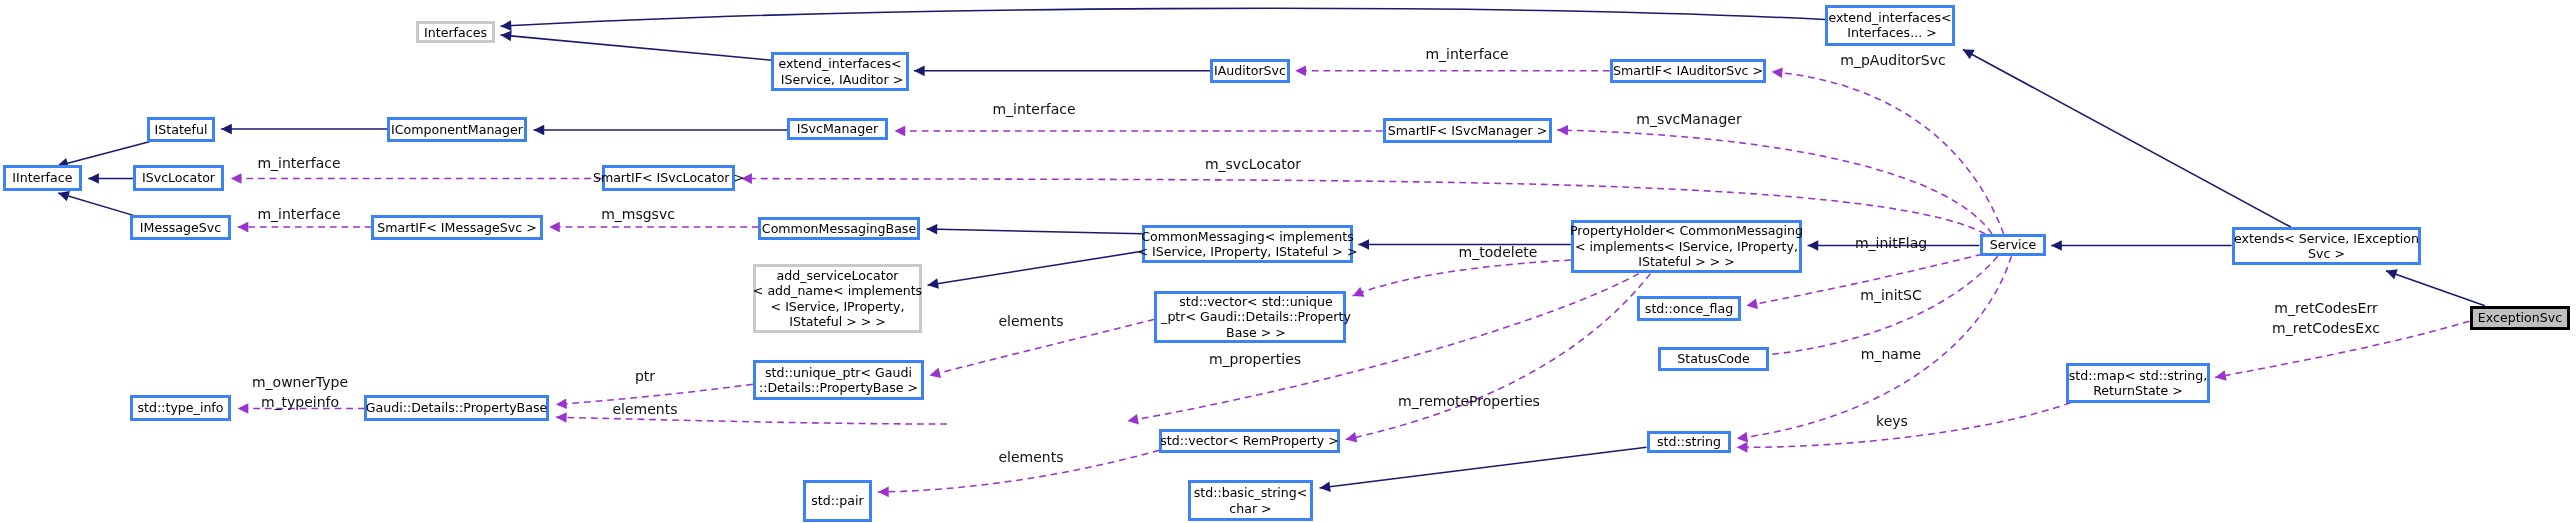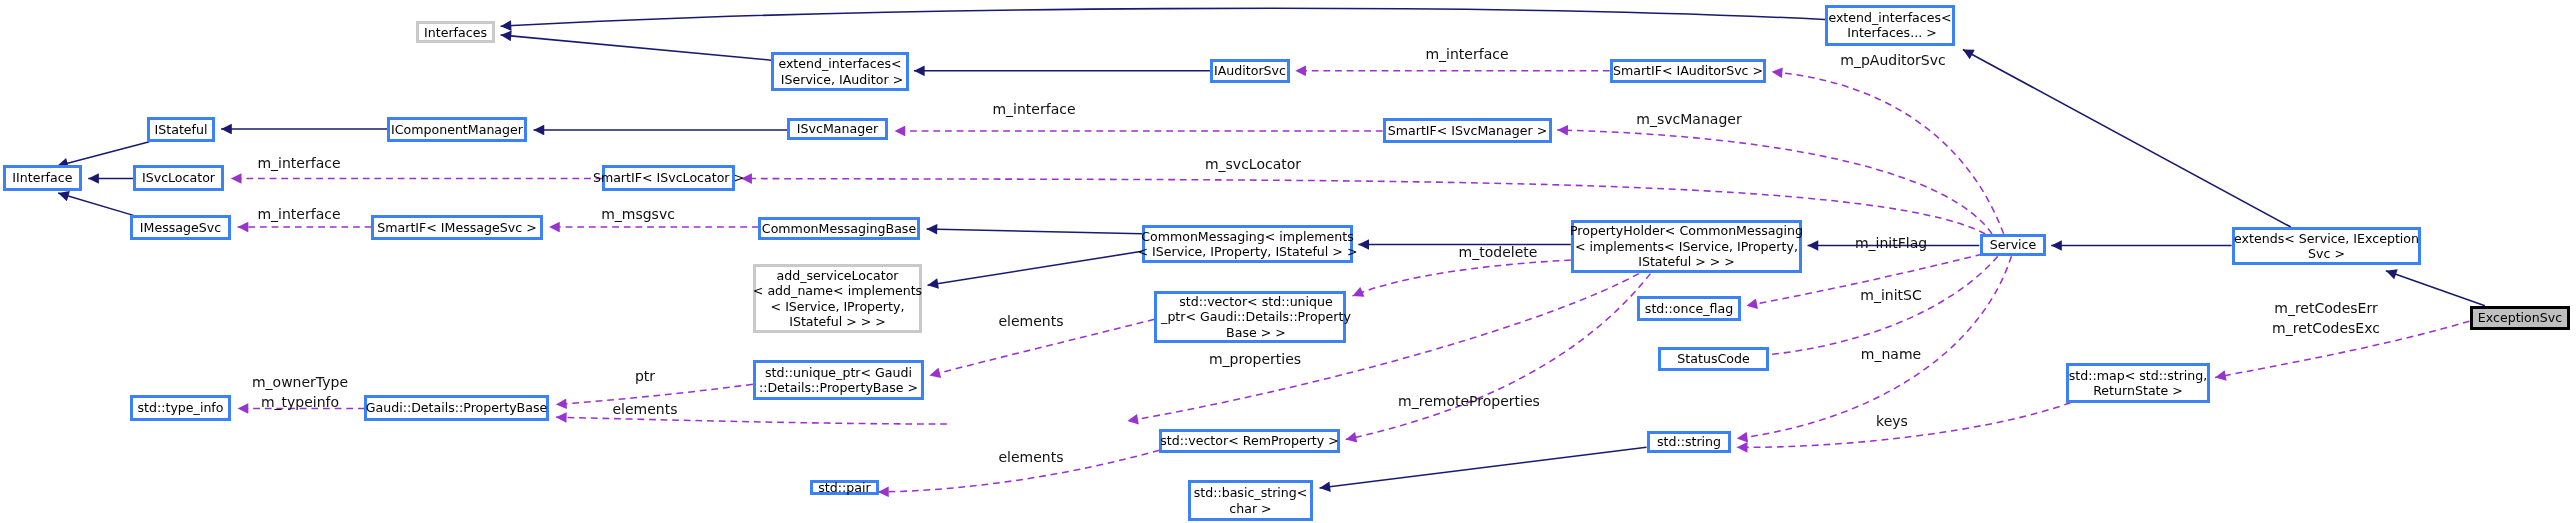--- a/index.html
+++ b/index.html
@@ -121,21 +121,21 @@
   <div class="node" style="left:1637px;top:296px;width:104px;height:25px;">std::once_flag</div>
   <div class="node" style="left:1642px;top:347px;width:111px;height:24px;margin-left:16px;">StatusCode</div>
   <div class="node" style="left:753px;top:360px;width:171px;height:40px;">std::unique_ptr&lt; Gaudi
 ::Details::PropertyBase &gt;</div>
   <div class="node" style="left:130px;top:395px;width:101px;height:26px;">std::type_info</div>
   <div class="node" style="left:364px;top:395px;width:185px;height:26px;text-align:right;">Gaudi::Details::PropertyBase</div>
   <div class="node" style="left:1159px;top:429px;width:181px;height:24px;">std::vector&lt; RemProperty &gt;</div>
   <div class="node" style="left:1647px;top:431px;width:84px;height:22px;">std::string</div>
   <div class="node" style="left:2066px;top:363px;width:144px;height:40px;">std::map&lt; std::string,
 ReturnState &gt;</div>
-  <div class="node" style="left:803px;top:480px;width:69px;height:15px;margin-left:7px;">std::pair</div>
+  <div class="node" style="left:803px;top:480px;width:69px;height:42px;">std::pair</div>
   <div class="node" style="left:1188px;top:480px;width:125px;height:41px;">std::basic_string&lt;
 char &gt;</div>
 
   <div class="elabel" style="left:299px;top:163px;">m_interface</div>
   <div class="elabel" style="left:299px;top:214px;">m_interface</div>
   <div class="elabel" style="left:638px;top:214px;">m_msgsvc</div>
   <div class="elabel" style="left:1034px;top:109px;">m_interface</div>
   <div class="elabel" style="left:1467px;top:54px;">m_interface</div>
   <div class="elabel" style="left:1893px;top:60px;">m_pAuditorSvc</div>
   <div class="elabel" style="left:1689px;top:119px;">m_svcManager</div>

